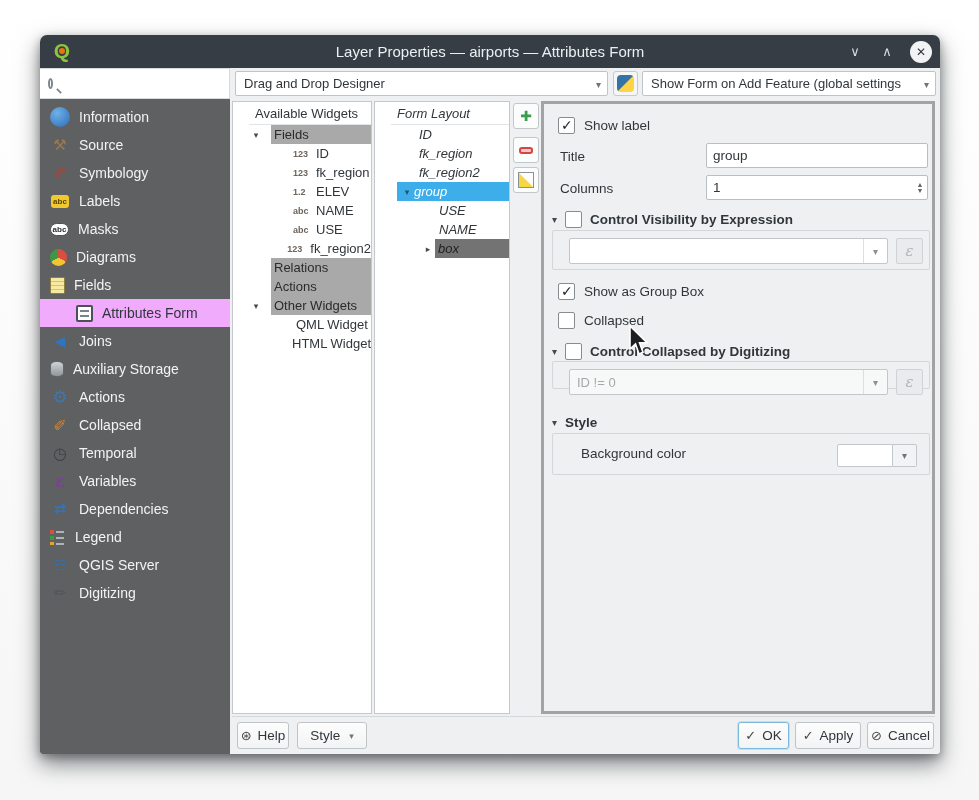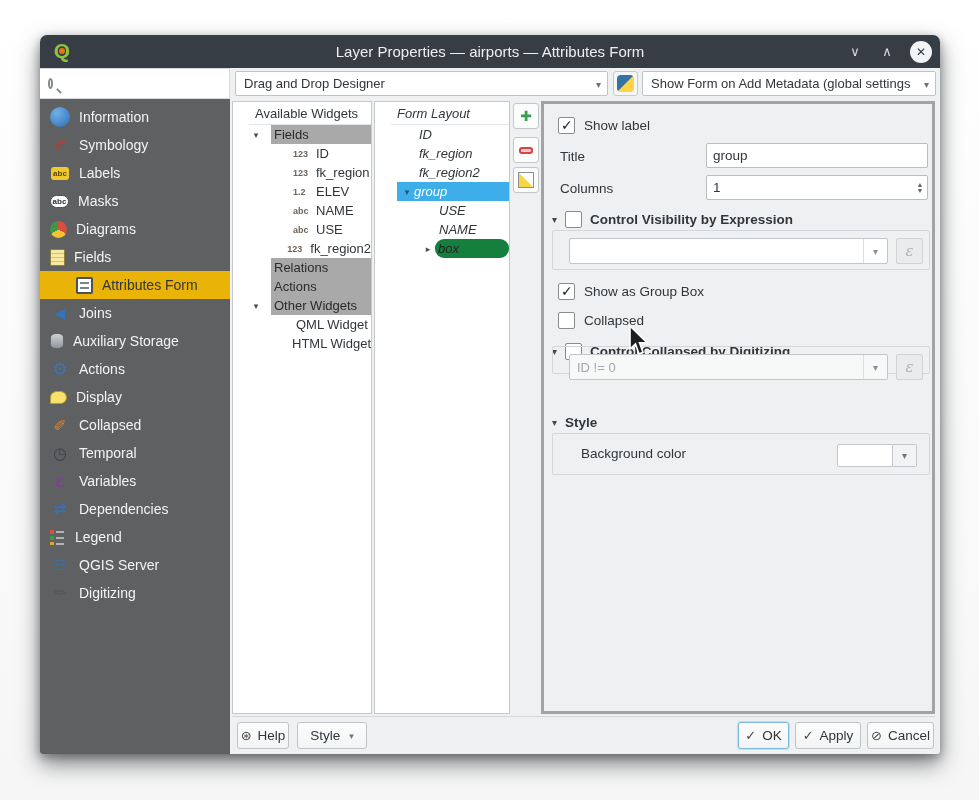--- a/index.html
+++ b/index.html
@@ -42,21 +42,21 @@
   .py-btn { position:absolute; left:573px; top:3px; width:25px; height:25px; background:#f5f6f7;
     border:1px solid #c6cacd; border-radius:3px; display:flex; align-items:center; justify-content:center; }
   .py-ico { width:17px; height:17px; border-radius:4px;
     background:linear-gradient(135deg,#3572a5 0 49%,#ffd343 51% 100%); }
 
   
   .sidebar { position:absolute; left:0; top:64px; bottom:0; width:190px; background:#5e6062;
     border-radius:0 0 0 3px; padding-top:4px; overflow:hidden; }
   .sb-item { height:28px; display:flex; align-items:center; gap:9px; padding-left:10px;
     color:#f2f3f4; font-size:14px; cursor:default; }
-  .sb-item.selected { background:#eab308; color:#31363b;padding-left:36px; }
+  .sb-item.selected { background:#f0abfc; color:#31363b;padding-left:36px; }
   .si { width:20px; height:20px; flex:0 0 20px; display:flex; align-items:center; justify-content:center;
     font-size:14px; position:relative; }
 
   
   .icon-information { border-radius:50%; background:radial-gradient(circle at 35% 30%,#6fb1e8,#2c6cb5);
     color:#fff; font-style:italic; font-weight:bold; font-size:13px; font-family:"Liberation Serif",serif; }
   .icon-source::before { content:"⚒"; color:#9b7a4f; font-size:15px; }
   .icon-symbology::before { content:"✎"; color:#c0392b; font-size:16px; transform:scaleX(-1); display:block; }
   .icon-labels { background:#f0c931; border-radius:3px; width:18px; height:13px; flex-basis:18px;
     margin:0 1px; color:#5a4500; font-size:8px; font-weight:bold; }
@@ -96,21 +96,21 @@
   .panel-aw { left:192px; width:140px; }
   .panel-fl { left:334px; width:136px;font-style:italic; }
   .panel-header { height:23px; display:flex; align-items:center; padding-left:6px; font-size:13px;
     border-bottom:1px solid #e2e5e7; color:#31363b; }
   .tree { font-size:13px; }
   .t-row { height:19px; display:flex; align-items:center; white-space:nowrap; cursor:default; }
   .exp { font-size:9px; color:#4a4a4a; width:14px; text-align:center; flex:0 0 14px; }
   .chip { flex:1; height:19px; display:flex; align-items:center; padding-left:3px; }
   .chip-cat { background:#a9a9a9; color:#2b2b2b; }
   .chip-sel { background:#3daee9; color:#ffffff; }
-  .chip-gray { background:#15803d; color:#222;border-radius:9px; }
+  .chip-gray { background:#737373; color:#222; }
   .marker { font-size:9px; font-weight:bold; color:#6e655c; width:23px; flex:0 0 23px; }
 
   
   .lb { position:absolute; left:473px; width:26px; height:26px; background:#fbfcfc; border:1px solid #c2c7cb;
     border-radius:3px; display:flex; align-items:center; justify-content:center; }
   .lb-plus::before { content:"✚"; color:#3a9e4c; font-size:14px; }
   .lb-minus-glyph { width:14px; height:7px; border:2px solid #d64541; border-radius:3px; background:#f6c9c8; }
   .lb-edit-glyph { width:16px; height:16px; border:1px solid #8a9096;
     background:linear-gradient(45deg,#f7d643 49%,#fdfdfd 51%); }
 
@@ -182,29 +182,33 @@
         <input class="search-input" value="" style="">
       </div>
       <div class="combo combo1">
         <span>Drag and Drop Designer</span>
         <span class="arrow">▾</span>
       </div>
       <div class="py-btn">
         <span class="py-ico"></span>
       </div>
       <div class="combo combo2">
-        <span>Show Form on Add Metadata (global settings</span>
+        <span>Show Form on Add Feature (global settings</span>
         <span class="arrow">▾</span>
       </div>
     </div>
 
     <div class="sidebar">
         <div class="sb-item">
           <span class="si icon-information"></span>
           <span class="sb-label">Information</span>
+        </div>
+        <div class="sb-item">
+          <span class="si icon-source"></span>
+          <span class="sb-label">Source</span>
         </div>
         <div class="sb-item">
           <span class="si icon-symbology"></span>
           <span class="sb-label">Symbology</span>
         </div>
         <div class="sb-item">
           <span class="si icon-labels"></span>
           <span class="sb-label">Labels</span>
         </div>
         <div class="sb-item">
@@ -227,24 +231,20 @@
           <span class="si icon-joins"></span>
           <span class="sb-label">Joins</span>
         </div>
         <div class="sb-item">
           <span class="si icon-auxiliary-storage"></span>
           <span class="sb-label">Auxiliary Storage</span>
         </div>
         <div class="sb-item">
           <span class="si icon-actions"></span>
           <span class="sb-label">Actions</span>
-        </div>
-        <div class="sb-item">
-          <span class="si icon-display"></span>
-          <span class="sb-label">Display</span>
         </div>
         <div class="sb-item">
           <span class="si icon-rendering"></span>
           <span class="sb-label">Collapsed</span>
         </div>
         <div class="sb-item">
           <span class="si icon-temporal"></span>
           <span class="sb-label">Temporal</span>
         </div>
         <div class="sb-item">
@@ -419,21 +419,21 @@
       <div class="chk-row" style="left:14px; top:208px">
         <span class="checkbox"></span>
         <span>Collapsed</span>
       </div>
 
       <div class="sec-head" style="left:8px; top:239px">
         <span class="sec-tri">▾</span>
         <span class="checkbox"></span>
         <span class="sec-title">Control Collapsed by Digitizing</span>
       </div>
-      <div class="frame" style="top:242px; height:28px">
+      <div class="frame" style="top:257px; height:28px">
         <div class="expr-combo disabled">
           <span>ID != 0</span>
           <span class="arr-box">▾</span>
         </div>
         <div class="eps-btn">ε</div>
       </div>
 
       <div class="sec-head" style="left:8px; top:311px">
         <span class="sec-tri">▾</span>
         <span class="sec-title">Style</span>

